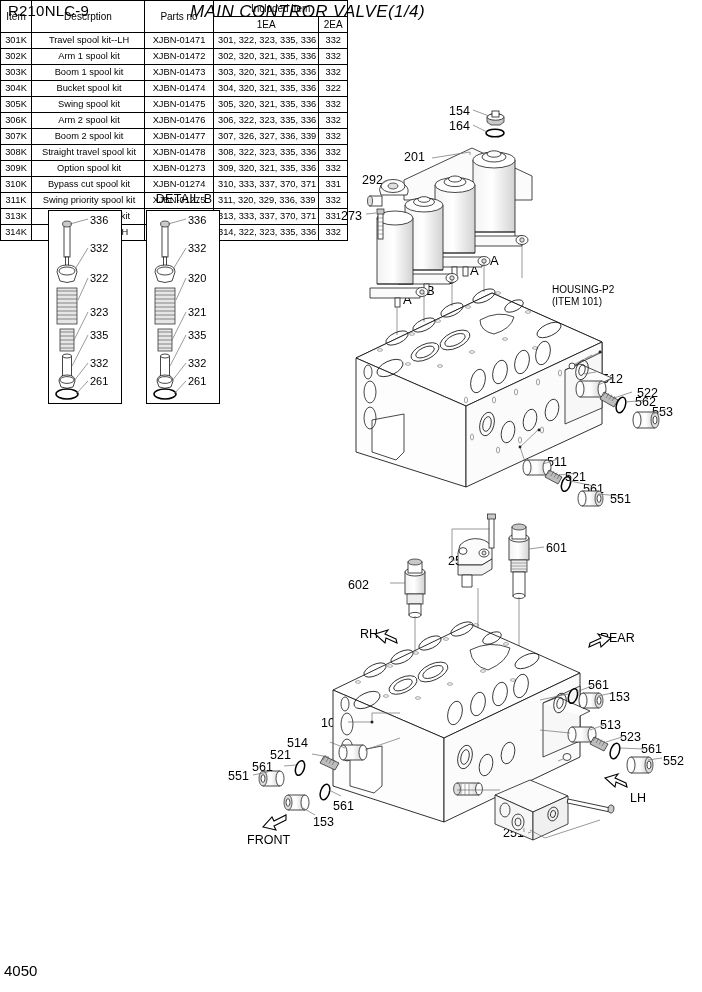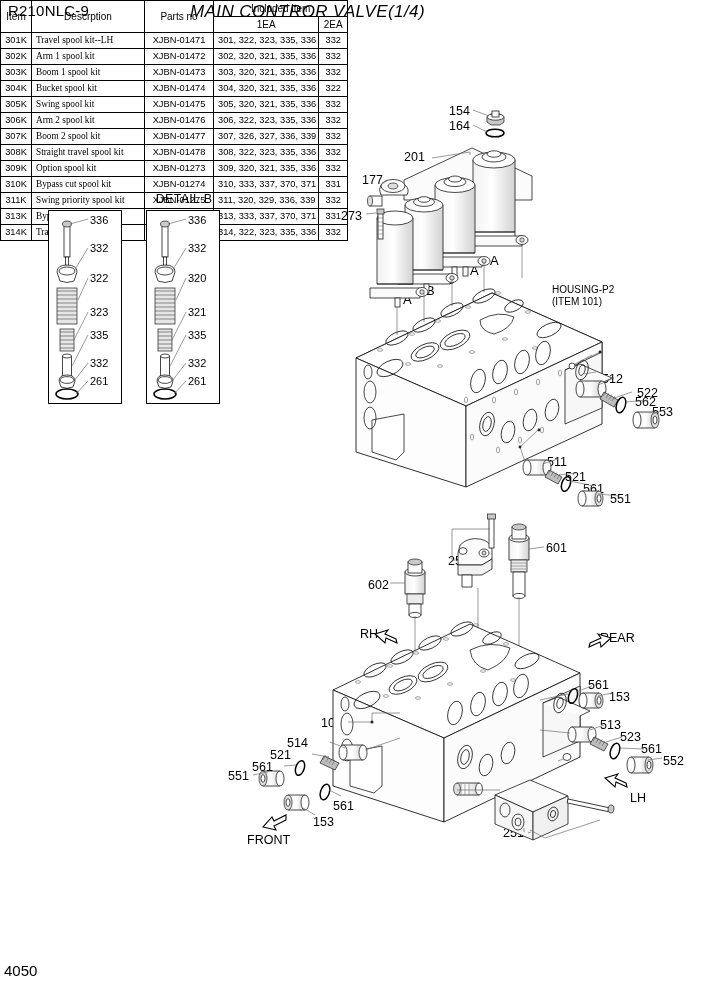--- a/index.html
+++ b/index.html
@@ -21,21 +21,21 @@
   .cal{font-size:11px;text-align:right;}
 
   
   #kit-table{left:22px;top:437px;border-collapse:collapse;font-size:9.3px;}
   #kit-table td,#kit-table th{
     border:1px solid #000;padding:0 2px;height:15px;
     font-weight:normal;text-align:center;white-space:nowrap;
     line-height:15px;
   }
   #kit-table th{font-size:10px;}
-  #kit-table td.desc{text-align:left;padding-left:4px;font-family:Liberation Serif, serif;}
+  #kit-table td.desc{text-align:center;padding-left:4px;}
   #kit-table td.incl{text-align:left;padding-left:4px;}
   .c-item{width:26px;}
   .c-desc{width:108px;}
   .c-part{width:64px;}
   .c-1ea{width:96px;}
   .c-2ea{width:24px;}
 
   
   .dlabel{font-size:12.5px;color:#000;white-space:nowrap;}
   .sectmark{font-size:13px;}
@@ -76,21 +76,21 @@
 <div class="abs cal" style="left:188px;top:242px;">332</div>
 <div class="abs cal" style="left:188px;top:272px;">320</div>
 <div class="abs cal" style="left:188px;top:306px;">321</div>
 <div class="abs cal" style="left:188px;top:329px;">335</div>
 <div class="abs cal" style="left:188px;top:357px;">332</div>
 <div class="abs cal" style="left:188px;top:375px;">261</div>
 
 <div class="abs dlabel" style="left:449px;top:104px;">154</div>
 <div class="abs dlabel" style="left:449px;top:119px;">164</div>
 <div class="abs dlabel" style="left:404px;top:150px;">201</div>
-<div class="abs dlabel" style="left:362px;top:173px;">177</div>
+<div class="abs dlabel" style="left:362px;top:173px;">292</div>
 <div class="abs dlabel" style="left:341px;top:209px;">273</div>
 
 <div class="abs sectmark" style="left:403px;top:292px;">A</div>
 <div class="abs sectmark" style="left:426px;top:283px;">B</div>
 <div class="abs sectmark" style="left:446px;top:272px;">B</div>
 <div class="abs sectmark" style="left:470px;top:263px;">A</div>
 <div class="abs sectmark" style="left:490px;top:253px;">A</div>
 
 <div class="abs housing-lbl" style="left:552px;top:284px;">
   <span>HOUSING-P2</span><br>
@@ -103,21 +103,21 @@
 <div class="abs dlabel" style="left:635px;top:395px;">562</div>
 <div class="abs dlabel" style="left:652px;top:405px;">553</div>
 
 <div class="abs dlabel" style="left:547px;top:455px;">511</div>
 <div class="abs dlabel" style="left:565px;top:470px;">521</div>
 <div class="abs dlabel" style="left:583px;top:482px;">561</div>
 <div class="abs dlabel" style="left:610px;top:492px;">551</div>
 
 <div class="abs dlabel" style="left:546px;top:541px;">601</div>
 <div class="abs dlabel" style="left:448px;top:554px;">252</div>
-<div class="abs dlabel" style="left:368px;top:578px;">602</div>
+<div class="abs dlabel" style="left:348px;top:578px;">602</div>
 
 <div class="abs dirlabel" style="left:360px;top:627px;">RH</div>
 <div class="abs dirlabel" style="left:600px;top:631px;">REAR</div>
 <div class="abs dirlabel" style="left:630px;top:791px;">LH</div>
 <div class="abs dirlabel" style="left:247px;top:833px;">FRONT</div>
 
 <div class="abs dlabel" style="left:588px;top:678px;">561</div>
 <div class="abs dlabel" style="left:609px;top:690px;">153</div>
 <div class="abs dlabel" style="left:600px;top:718px;">513</div>
 <div class="abs dlabel" style="left:620px;top:730px;">523</div>

